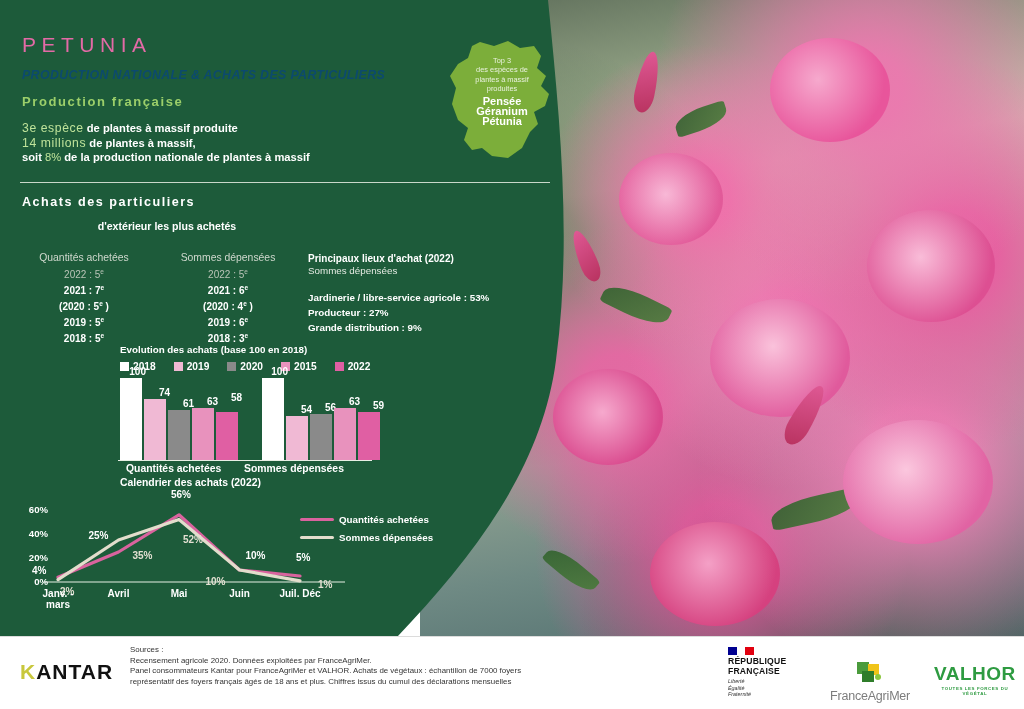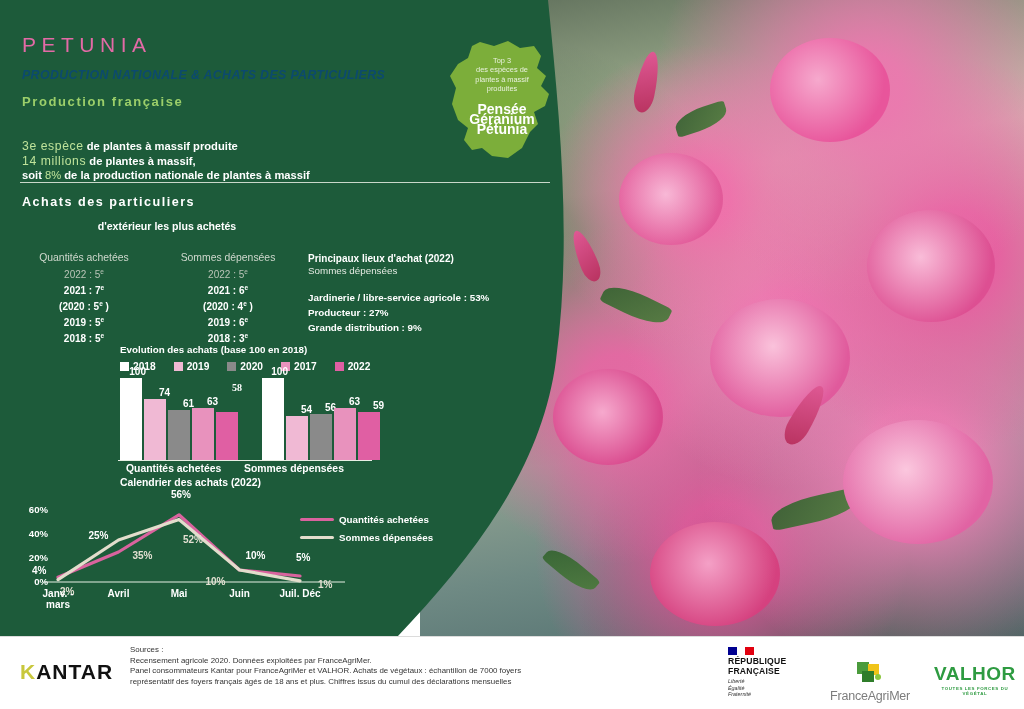--- a/index.html
+++ b/index.html
@@ -71,39 +71,39 @@
     position: absolute; left: 22px; top: 68px;
     font-size: 12.4px; font-weight: bold; letter-spacing: 0.35px;
     color: #0c4a6e; white-space: nowrap; font-style: italic;
   }
   #sec-prod-title {
     position: absolute; left: 22px; top: 94px;
     font-size: 13px; font-weight: bold; letter-spacing: 1.6px;
     color: #9ccf6a;
   }
   #prod-lines {
-    position: absolute; left: 22px; top: 139px;
+    position: absolute; left: 22px; top: 121px;
     font-size: 11.2px; line-height: 14.6px; color: #ffffff; font-weight: bold;
   }
   #prod-lines .hl { color: #bfe39a; font-weight: 400; font-size: 12.2px; letter-spacing: .6px; }
   #prod-lines .pct { color: #bfe39a; font-weight: 400; }
 
   #divider {
     position: absolute; left: 20px; top: 182px; width: 530px; height: 1px;
     background: #e8efe4; opacity: .85;
   }
 
   
   #map-wrap { position: absolute; left: 442px; top: 36px; width: 120px; height: 128px; }
   #map-text {
     position: absolute; left: 0; top: 0; width: 120px; height: 128px;
     text-align: center; color: #ffffff; pointer-events: none;
   }
   #map-text .t1 { margin-top: 20px; font-size: 7.4px; line-height: 9.4px; color: #f2f7ec; opacity: .92; }
-  #map-text .t2 { margin-top: 10px; font-size: 14px; line-height: 10.4px; font-weight: bold; color: #ffffff; }
+  #map-text .t2 { margin-top: 2px; font-size: 11px; line-height: 10.4px; font-weight: bold; color: #ffffff; }
 
   
   #sec-achats-title {
     position: absolute; left: 22px; top: 195px;
     font-size: 12.6px; font-weight: bold; letter-spacing: 1.5px; color: #ffffff;
   }
   #rank-head {
     position: absolute; left: 22px; top: 220px; width: 290px;
     text-align: center; font-size: 10.6px; font-weight: bold; line-height: 13px;
     color: #ffffff;
@@ -317,39 +317,39 @@
         <span class="lg">
             <i class="sw" id="sw1" style="background: rgb(240, 185, 212);"></i>
             <span class="lb">2019</span>
           </span>
         <span class="lg">
             <i class="sw" id="sw2" style="background: rgb(138, 138, 138);"></i>
             <span class="lb">2020</span>
           </span>
         <span class="lg">
             <i class="sw" id="sw3" style="background: rgb(232, 146, 189);"></i>
-            <span class="lb">2017</span>
+            <span class="lb">2015</span>
           </span>
         <span class="lg">
             <i class="sw" id="sw4" style="background: rgb(224, 95, 163);"></i>
             <span class="lb">2022</span>
           </span>
       </div>
       <div id="bar-chart">
           <div class="bar-group" style="left: 0px;">
             <div class="bar" style="left: 0px; height: 82px; background: rgb(255, 255, 255);"></div>
             <div class="bar-val" style="left: -4px; bottom: 83px;">100</div>
             <div class="bar" style="left: 24px; height: 60.68px; background: rgb(240, 185, 212);"></div>
             <div class="bar-val" style="left: 20px; bottom: 61.68px;">74</div>
             <div class="bar" style="left: 48px; height: 50.02px; background: rgb(138, 138, 138);"></div>
             <div class="bar-val" style="left: 44px; bottom: 51.02px;">61</div>
             <div class="bar" style="left: 72px; height: 51.66px; background: rgb(232, 146, 189);"></div>
             <div class="bar-val" style="left: 68px; bottom: 52.66px;">63</div>
             <div class="bar" style="left: 96px; height: 47.56px; background: rgb(224, 95, 163);"></div>
-            <div class="bar-val" style="left: 92px; bottom: 67px; font-family: Liberation Serif, serif;">58</div>
+            <div class="bar-val" style="left: 92px; bottom: 57px;">58</div>
           </div>
           <div class="bar-group" style="left: 142px;">
             <div class="bar" style="left: 0px; height: 82px; background: rgb(255, 255, 255);"></div>
             <div class="bar-val" style="left: -4px; bottom: 83px;">100</div>
             <div class="bar" style="left: 24px; height: 44.28px; background: rgb(240, 185, 212);"></div>
             <div class="bar-val" style="left: 20px; bottom: 45.28px;">54</div>
             <div class="bar" style="left: 48px; height: 45.92px; background: rgb(138, 138, 138);"></div>
             <div class="bar-val" style="left: 44px; bottom: 46.92px;">56</div>
             <div class="bar" style="left: 72px; height: 51.66px; background: rgb(232, 146, 189);"></div>
             <div class="bar-val" style="left: 68px; bottom: 52.66px;">63</div>

